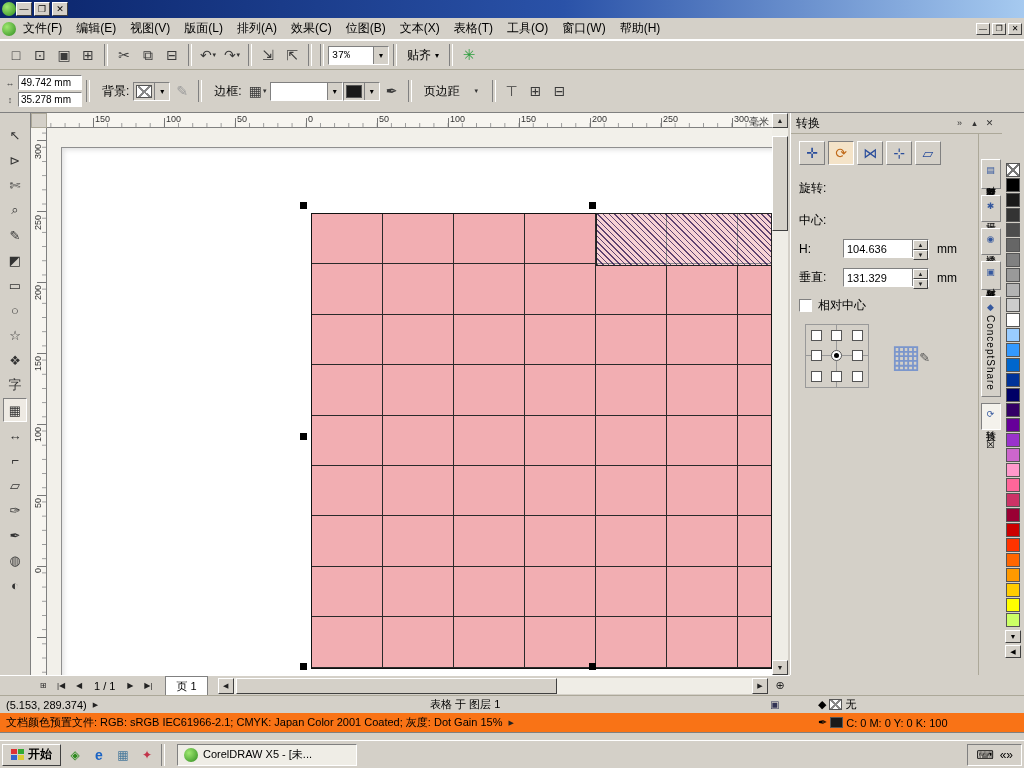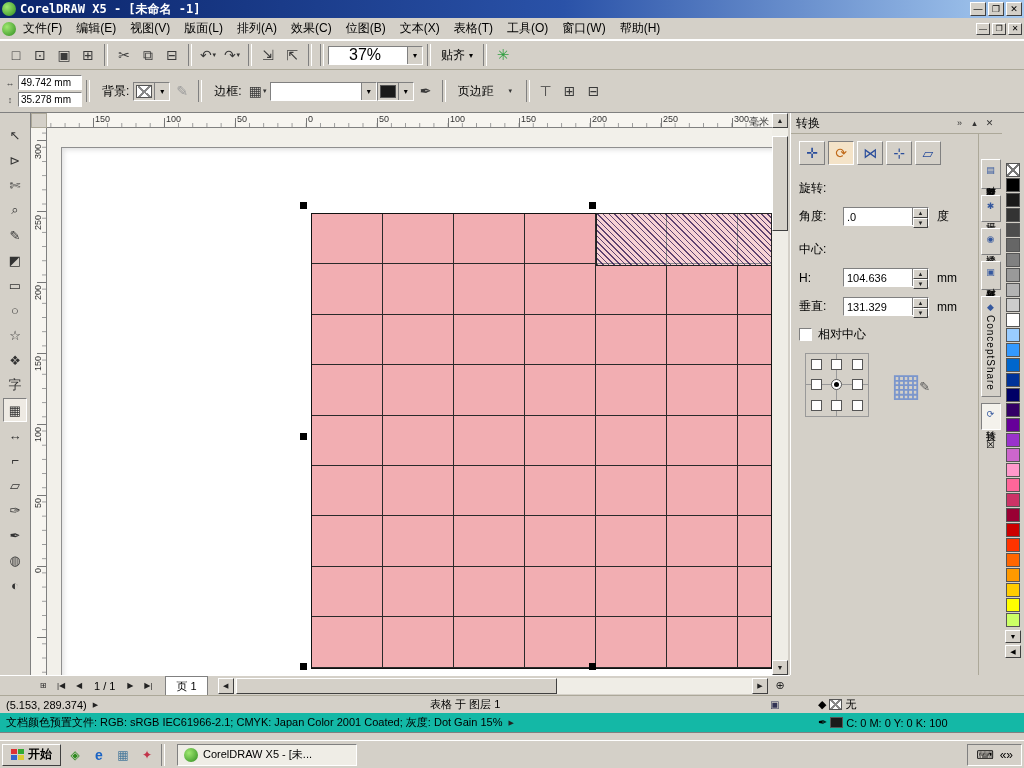--- a/index.html
+++ b/index.html
@@ -15,21 +15,21 @@
   .menuitems{flex:1;display:flex}
   .menu-item{padding:3px 7px;font-size:12px;white-space:nowrap}
   .mdibtns .winbtn{width:14px;height:12px;line-height:10px;font-size:8px}
   
   .toolbar{position:absolute;left:0;top:40px;width:100%;height:30px;background:#d4d0c8;display:flex;align-items:center;padding:0 4px;box-sizing:border-box;border-top:1px solid #fff;border-bottom:1px solid #aca899}
   #tb-main{display:flex;align-items:center}
   .tbtn{width:24px;height:24px;display:flex;align-items:center;justify-content:center;font-size:14px;color:#3a3a3a;position:relative;flex:none}
   .tbtn .dd{font-size:7px;margin-left:1px;color:#333}
   .vsep{width:2px;height:22px;border-left:1px solid #808080;border-right:1px solid #fff;margin:0 4px;flex:none}
   .combo{display:flex;align-items:center;background:#fff;border:1px solid;border-color:#808080 #fff #fff #808080;height:19px;box-sizing:border-box}
-  .combo input{border:0;width:38px;height:15px;font-size:16px;padding:0 20px;font-family:Liberation Sans, sans-serif;outline:none}
+  .combo input{border:0;width:38px;height:15px;font-size:10px;padding:0 3px;font-family:Liberation Mono, monospace;outline:none}
   .combo .dd,.swatchcombo .dd{width:14px;height:17px;background:#d4d0c8;border-left:1px solid #808080;font-size:8px;display:flex;align-items:center;justify-content:center}
   .snap{display:flex;align-items:center;padding:2px 6px;font-size:12px}
   .snap .dd{font-size:8px;margin-left:4px}
   .tbtn.green{color:#2e9e3f;font-size:15px}
   
   .propbar{position:absolute;left:0;top:70px;width:100%;height:43px;background:#d4d0c8;display:flex;align-items:center;padding:0 4px;box-sizing:border-box;border-bottom:1px solid #808080}
   .posblock{display:flex;flex-direction:column;gap:2px}
   .posrow{display:flex;align-items:center;gap:2px}
   .mini{font-size:9px;width:12px;text-align:center;color:#444}
   .field{background:#fff;border:1px solid;border-color:#808080 #fff #fff #808080;font-size:10px;font-family:inherit;padding:0 2px;outline:none;box-sizing:border-box}
@@ -113,40 +113,39 @@
   .htrack{flex:1;height:16px;background:#efede6;position:relative}
   .hthumb{position:absolute;left:2px;top:0;height:16px;width:62%;background:#d4d0c8;border:1px solid;border-color:#fff #404040 #404040 #fff;box-sizing:border-box}
   .zoomfit{margin-left:2px;width:18px;font-size:11px}
   
   .status1{position:absolute;left:0;top:695px;width:100%;height:18px;background:#d4d0c8;font-size:11px;display:flex;align-items:center;padding:0 6px;box-sizing:border-box;border-top:1px solid #aca899}
   .flyarrow{font-size:7px;margin:0 6px;color:#222}
   .objinfo{position:absolute;left:430px}
   .pageicon{position:absolute;left:770px;font-size:10px;color:#335}
   .fillgroup{position:absolute;left:818px;display:flex;align-items:center;gap:3px}
   .fillgroup .sw,.outlinegroup .sw{margin:0}
-  .status2{position:absolute;left:0;top:713px;width:100%;height:20px;background:#14b8a6;font-size:11px;display:flex;align-items:center;padding:0 6px;box-sizing:border-box;border-bottom:1px solid #808080}
+  .status2{position:absolute;left:0;top:713px;width:100%;height:20px;background:#f97316;font-size:11px;display:flex;align-items:center;padding:0 6px;box-sizing:border-box;border-bottom:1px solid #808080}
   .outlinegroup{position:absolute;left:818px;display:flex;align-items:center;gap:3px}
   
   .taskbar{position:absolute;left:0;top:740px;width:100%;height:28px;background:#d4d0c8;border-top:1px solid #fff;display:flex;align-items:center;padding:0 2px;box-sizing:border-box}
   .startbtn{height:22px;display:flex;align-items:center;gap:4px;padding:0 8px;background:#d4d0c8;border:1px solid;border-color:#fff #404040 #404040 #fff;font-weight:bold;box-sizing:border-box}
   .flag{display:grid;grid-template-columns:6px 6px;grid-auto-rows:5px;gap:1px}
   .flag i:nth-child(1){background:#d33}.flag i:nth-child(2){background:#3a3}.flag i:nth-child(3){background:#36c}.flag i:nth-child(4){background:#dc3}
   .qlicon{width:20px;height:20px;margin-left:4px;display:flex;align-items:center;justify-content:center;font-size:12px}
   .taskbtn{height:22px;display:flex;align-items:center;gap:5px;padding:0 6px;margin-left:8px;width:180px;background:#efede6;border:1px solid;border-color:#808080 #fff #fff #808080;font-size:11px;overflow:hidden;white-space:nowrap;box-sizing:border-box}
   .ticon{width:14px;height:14px;background:radial-gradient(circle at 35% 35%,#9fe870,#2e8b1f);border-radius:50%;flex:none}
   .tray{margin-left:auto;height:22px;display:flex;align-items:center;gap:6px;padding:0 8px;border:1px solid;border-color:#808080 #fff #fff #808080;font-size:12px;box-sizing:border-box}
 </style>
 </head>
 <body>
 
 <div class="screen">
 
   <div class="titlebar">
     <div class="appicon"></div>
-    <div class="title">CorelDRAW X5 - [未命名 -1]</div>
     <div class="winbtns">
       <div class="winbtn">—</div>
       <div class="winbtn">❐</div>
       <div class="winbtn">✕</div>
     </div>
   </div>
 
   <div class="menubar">
     <div class="appicon"></div>
     <div id="menu-items" class="menuitems">
@@ -381,31 +380,20 @@
     </div>
     <div class="dbody">
       <div id="docker-tools" class="dtools">
           <div class="dtool">✛</div>
           <div class="dtool active">⟳</div>
           <div class="dtool">⋈</div>
           <div class="dtool">⊹</div>
           <div class="dtool">▱</div>
         </div>
       <div class="dsection">旋转:</div>
-      <div class="drow">
-        <span class="dlabel">角度:</span>
-        <span class="spinbox">
-          <input value=".0" style="">
-          <span class="spin">
-              <i>▲</i>
-              <i>▼</i>
-            </span>
-        </span>
-        <span class="dunit">度</span>
-      </div>
       <div class="dsection">中心:</div>
       <div class="drow">
         <span class="dlabel">H:</span>
         <span class="spinbox">
           <input value="104.636" style="">
           <span class="spin">
               <i>▲</i>
               <i>▼</i>
             </span>
         </span>

